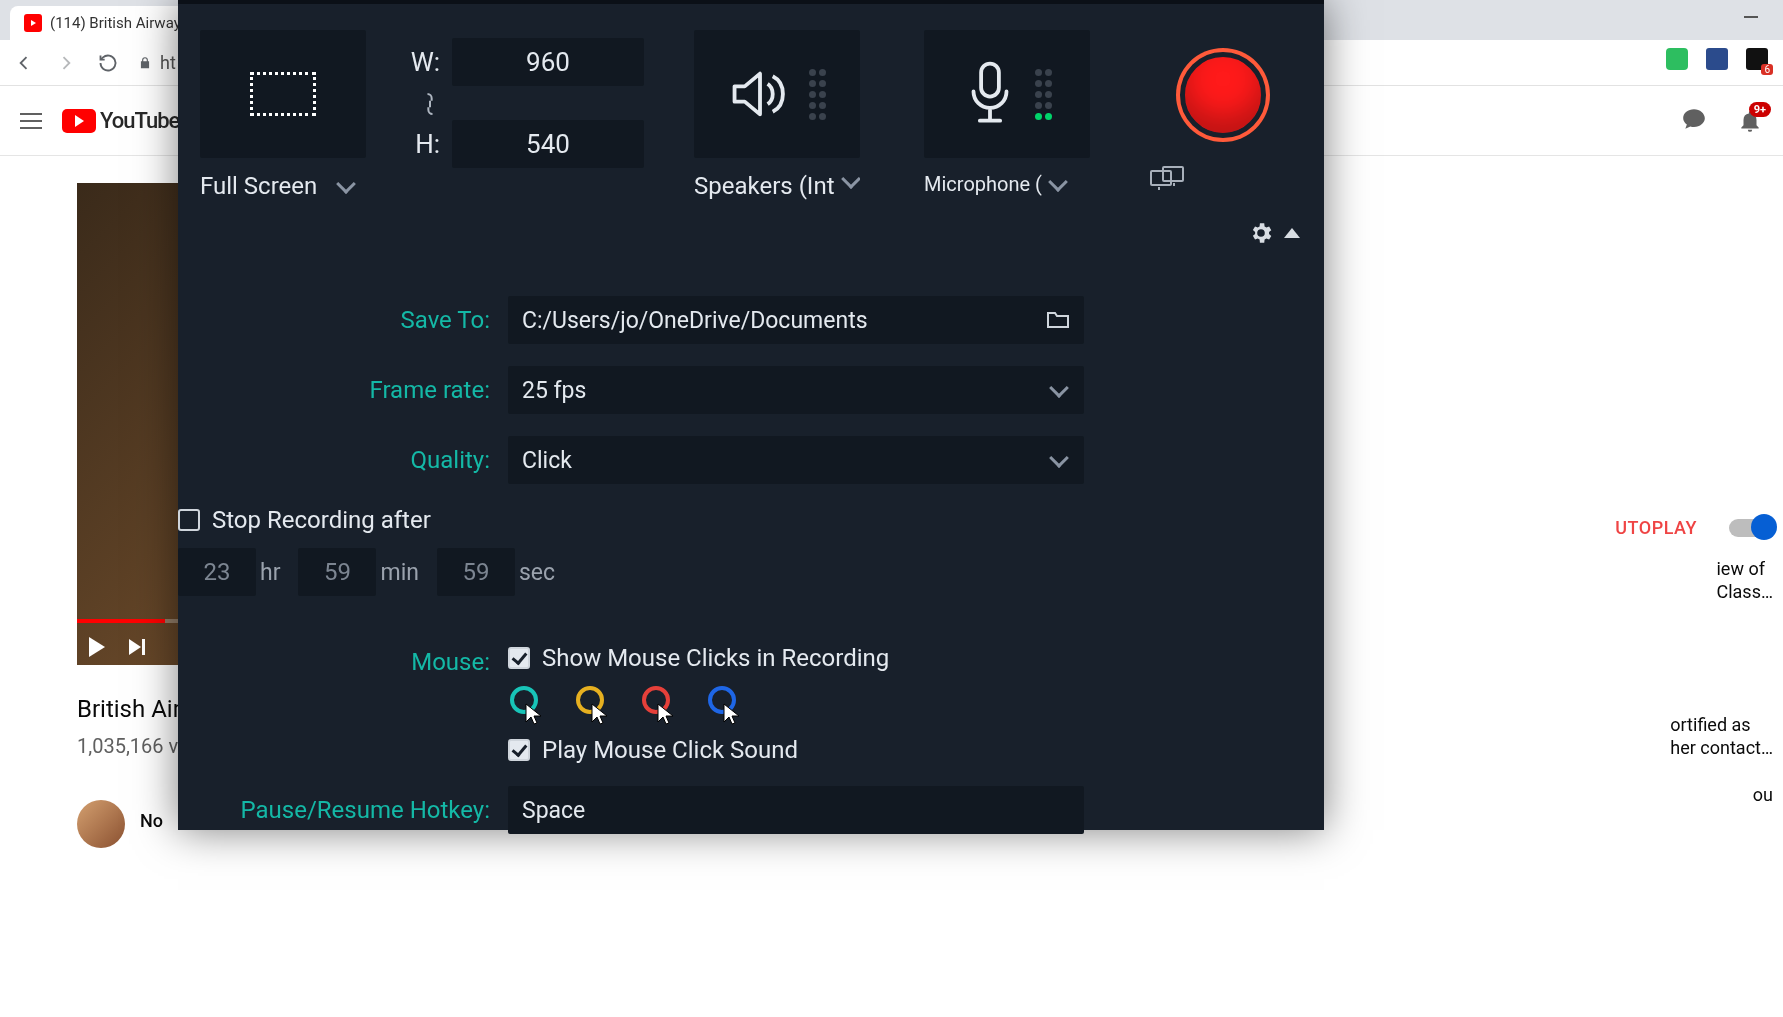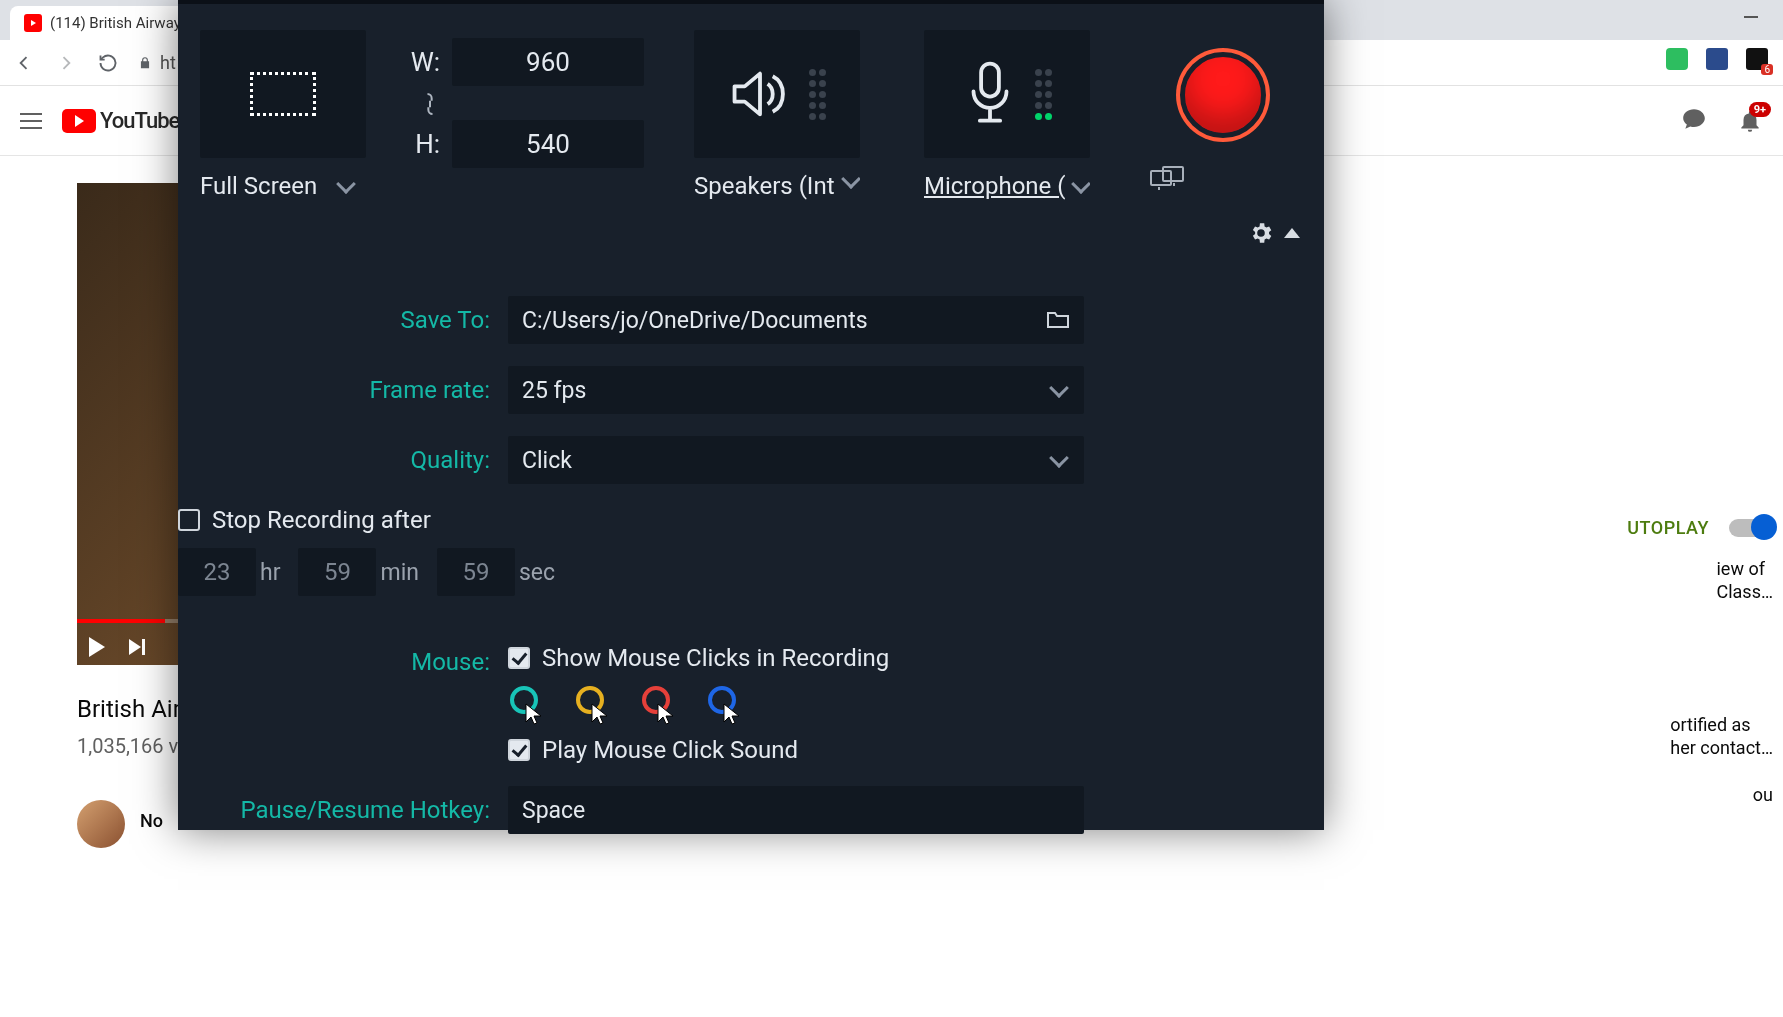--- a/index.html
+++ b/index.html
@@ -38,21 +38,21 @@
   .yt-controls{position:absolute;bottom:8px;left:12px;display:flex;gap:24px;align-items:center;}
   .yt-play{width:0;height:0;border-left:16px solid #fff;border-top:10px solid transparent;border-bottom:10px solid transparent;}
   .yt-next{display:flex;align-items:center;}
   .yt-next::before{content:"";border-left:12px solid #fff;border-top:8px solid transparent;border-bottom:8px solid transparent;}
   .yt-next::after{content:"";width:3px;height:16px;background:#fff;margin-left:1px;}
 
   .yt-title{position:absolute;left:77px;top:695px;font-size:24px;color:#0a0a0a;}
   .yt-views{position:absolute;left:77px;top:734px;font-size:20px;color:#606060;}
   .yt-avatar{position:absolute;left:77px;top:800px;width:48px;height:48px;border-radius:50%;background:linear-gradient(135deg,#d4a070,#8a5030);}
   .yt-channel{position:absolute;left:140px;top:810px;font-size:18px;font-weight:500;color:#0a0a0a;}
-  .autoplay-row{position:absolute;top:455px;right:10px;display:flex;align-items:center;gap:20px;font-size:18px;color:#4d7c0f;font-weight:500;letter-spacing:.5px;}
+  .autoplay-row{position:absolute;top:455px;right:10px;display:flex;align-items:center;gap:32px;font-size:18px;color:#ef4444;font-weight:500;letter-spacing:.5px;}
   .toggle{width:44px;height:18px;background:#bdbdbd;border-radius:10px;position:relative;}
   .toggle-knob{position:absolute;right:-4px;top:-5px;width:26px;height:26px;background:#065fd4;border-radius:50%;}
   .side-item{position:absolute;right:10px;font-size:18px;color:#0a0a0a;line-height:1.25;}
 
   
   .recorder{position:absolute; left:178px; top:0; width:1146px; height:830px; background:#18202b; color:#e4e9ef; font-size:24px; box-shadow:0 0 40px rgba(0,0,0,.5);}
   .recorder-topstrip{position:absolute;top:0;left:0;right:0;height:4px;background:#0b1017;}
 
   
   .tile{position:absolute;background:#111821;border-radius:2px;display:flex;align-items:center;justify-content:center;}
@@ -66,21 +66,21 @@
   .dim-input{width:192px;height:48px;background:#111821;border:none;color:#e4e9ef;text-align:center;font-size:26px;border-radius:2px;}
   .link-ico{position:absolute;left:242px;top:92px;color:#aeb6c1;}
 
   .tile-speaker{left:516px;top:30px;width:166px;height:128px;gap:18px;}
   .tile-mic{left:746px;top:30px;width:166px;height:128px;gap:18px;}
   .meter{display:flex;flex-direction:column;gap:4px;align-items:center;}
   .meter-dot{width:7px;height:7px;border-radius:50%;background:#3a424d;}
   .meter .double{display:flex;gap:3px;}
   .meter-on{background:#00d46a;}
   .spk-label{position:absolute;left:516px;top:172px;display:flex;align-items:flex-start;gap:10px;font-size:24px;white-space:nowrap;overflow:hidden;width:166px;}
-  .mic-label{position:absolute;left:746px;top:172px;display:flex;align-items:center;gap:9px;font-size:24px;white-space:nowrap;overflow:hidden;width:166px;text-decoration:underline;}
+  .mic-label{position:absolute;left:746px;top:172px;display:flex;align-items:center;gap:9px;font-size:20px;white-space:nowrap;overflow:hidden;width:166px;}
 
   .record-btn{position:absolute;left:1002px;top:52px;width:86px;height:86px;border-radius:50%;background:#ff1a1a;border:5px solid #18202b;box-shadow:0 0 0 4px #ff5a3a, inset 0 -16px 26px rgba(0,0,0,.25);}
   .dual-mon{position:absolute;left:972px;top:166px;color:#a8b0bb;}
   .gear-row{position:absolute;right:24px;top:220px;display:flex;align-items:center;gap:10px;color:#d8dde3;}
   .caret-up{width:0;height:0;border-left:8px solid transparent;border-right:8px solid transparent;border-bottom:10px solid #d8dde3;}
 
   
   .form-area{position:absolute;left:0;right:0;top:296px;}
   .frow{display:flex;align-items:center;margin-bottom:22px;}
   .flabel{width:330px;text-align:right;padding-right:18px;font-size:24px;color:#14b8a6;}

